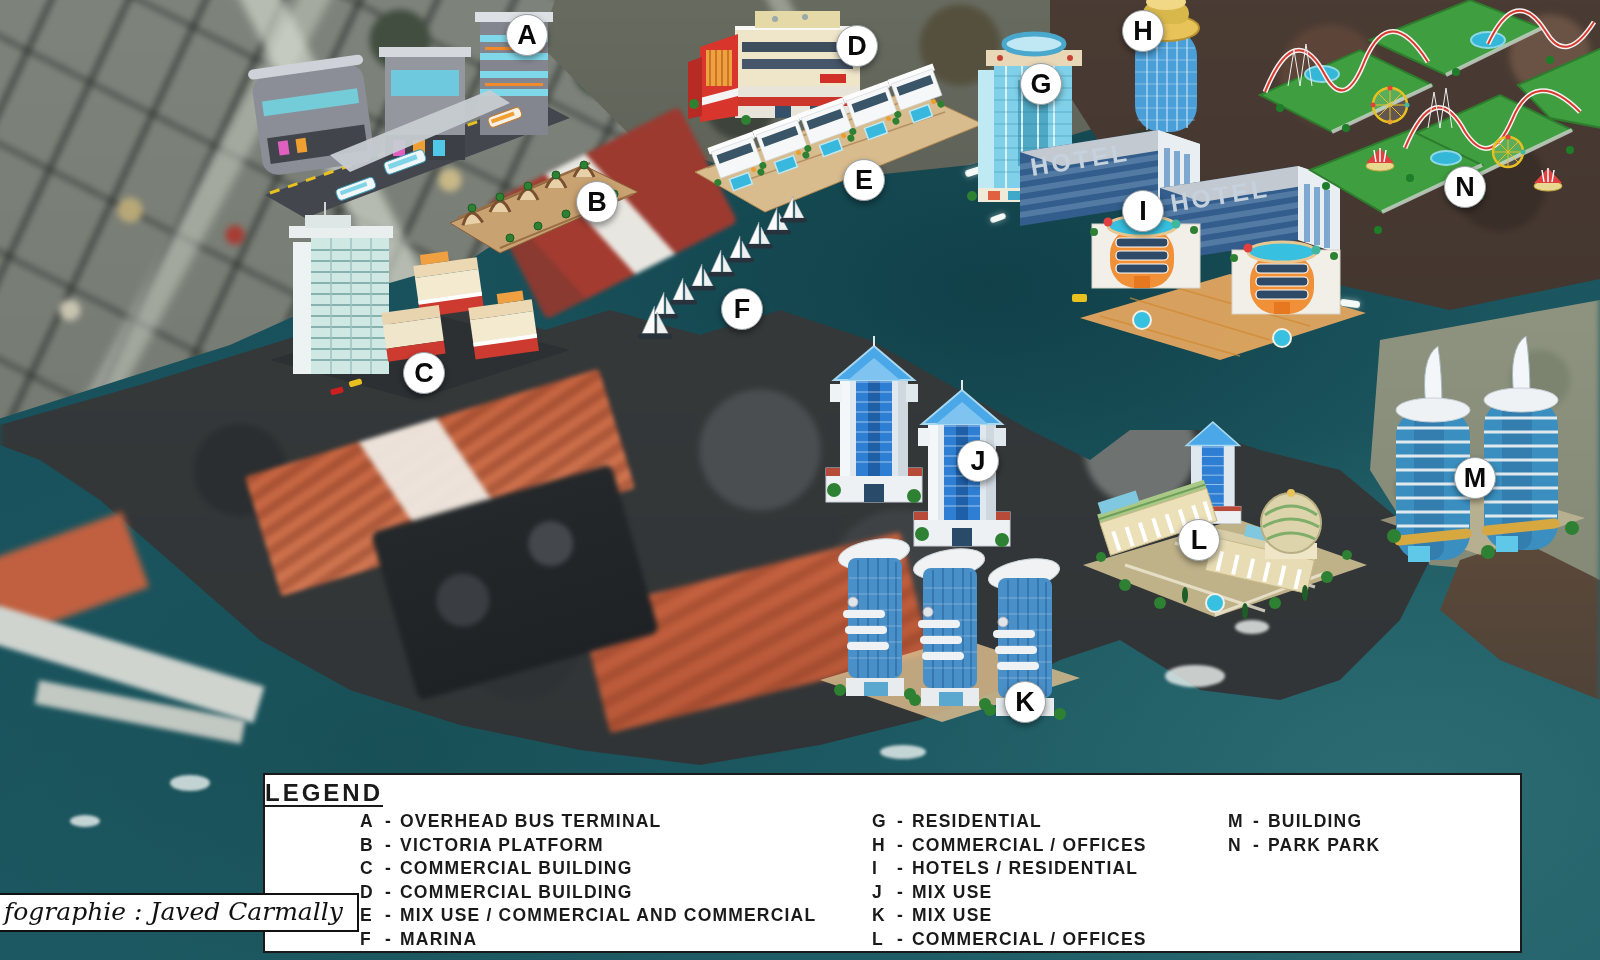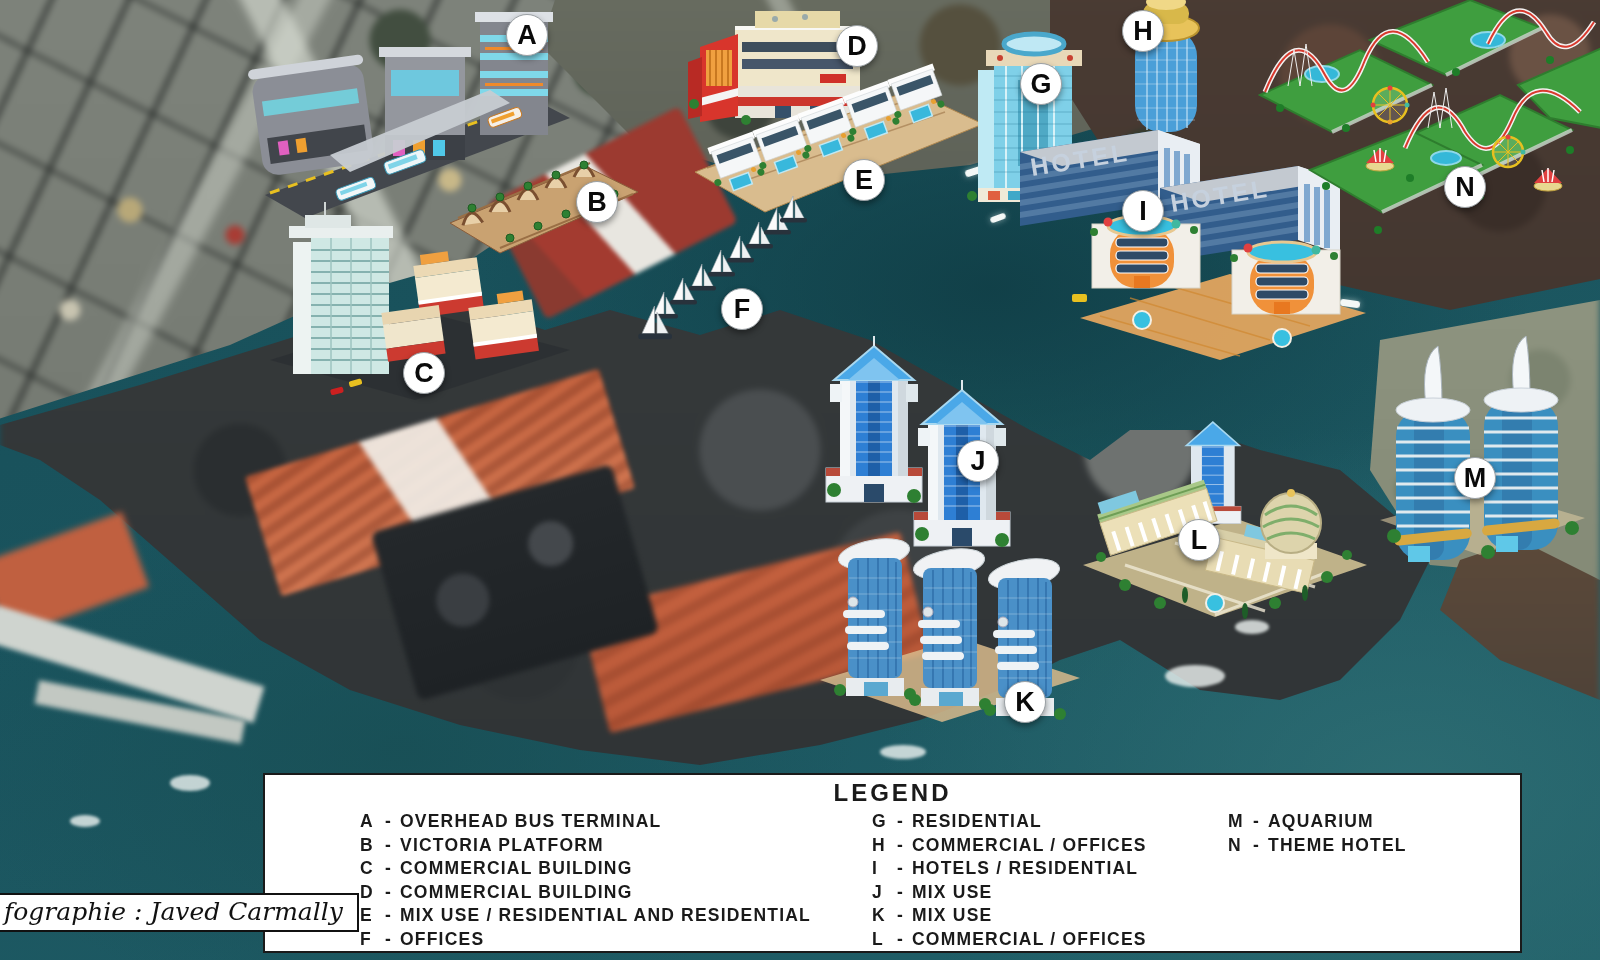--- a/index.html
+++ b/index.html
@@ -90,23 +90,23 @@
   .wake{background:#eef4f2;border-radius:50%;filter:blur(1.5px);opacity:.8;}
   .boat{background:#f4f8f6;border-radius:3px;filter:blur(.5px);box-shadow:0 0 6px rgba(240,250,248,.5);}
   
   .marker{width:42px;height:42px;border-radius:50%;background:#fff;
     border:1px solid #9aa0a4;display:flex;align-items:center;justify-content:center;
     font-weight:800;font-size:27px;color:#0a0a0a;z-index:40;
     box-shadow:0 3px 6px rgba(0,0,0,.4);letter-spacing:0;}
   
   .legend{left:263px;top:773px;width:1259px;height:180px;background:#fff;
     border:2px solid #1a1a1a;z-index:50;color:#1a1a1a;}
-  .legend-title{position:absolute;left:0;right:0;top:4px;text-align:center;
+  .legend-title{position:absolute;left:0;right:0;top:4px;
     font-size:24px;font-weight:700;letter-spacing:3px;
-    text-underline-offset:4px;text-decoration-thickness:2px;}
+    text-decoration:underline;text-underline-offset:4px;text-decoration-thickness:2px;}
   .lcol{position:absolute;top:36px;display:flex;flex-direction:column;}
   .lc1{left:95px;} .lc2{left:607px;} .lc3{left:963px;}
   .lrow{display:flex;align-items:baseline;height:23.5px;
     font-size:17.5px;font-weight:700;letter-spacing:1.2px;white-space:nowrap;}
   .lt{display:inline-block;min-width:17px;}
   .ls{display:inline-block;margin:0 8px;}
   
   .attrib{left:-8px;top:893px;background:#fff;border:2px solid #111;z-index:50;
     padding:2px 14px 4px 10px;font-family:"DejaVu Serif",serif;font-style:italic;
     font-size:25px;color:#111;white-space:nowrap;}
@@ -665,26 +665,26 @@
           <span class="ln">COMMERCIAL BUILDING</span>
         </div>
       <div class="lrow">
           <span class="lt">D</span>
           <span class="ls">-</span>
           <span class="ln">COMMERCIAL BUILDING</span>
         </div>
       <div class="lrow">
           <span class="lt">E</span>
           <span class="ls">-</span>
-          <span class="ln">MIX USE / RESIDENTIAL AND RESIDENTIAL</span>
+          <span class="ln">MIX USE / COMMERCIAL AND COMMERCIAL</span>
         </div>
       <div class="lrow">
           <span class="lt">F</span>
           <span class="ls">-</span>
-          <span class="ln">OFFICES</span>
+          <span class="ln">MARINA</span>
         </div>
     </div>
     <div class="lcol lc2">
       <div class="lrow">
           <span class="lt">G</span>
           <span class="ls">-</span>
           <span class="ln">RESIDENTIAL</span>
         </div>
       <div class="lrow">
           <span class="lt">H</span>
@@ -709,26 +709,26 @@
       <div class="lrow">
           <span class="lt">L</span>
           <span class="ls">-</span>
           <span class="ln">COMMERCIAL / OFFICES</span>
         </div>
     </div>
     <div class="lcol lc3">
       <div class="lrow">
           <span class="lt">M</span>
           <span class="ls">-</span>
-          <span class="ln">AQUARIUM</span>
+          <span class="ln">BUILDING</span>
         </div>
       <div class="lrow">
           <span class="lt">N</span>
           <span class="ls">-</span>
-          <span class="ln">THEME HOTEL</span>
+          <span class="ln">PARK PARK</span>
         </div>
     </div>
   </div>
 
   <div class="abs attrib">
     <span>fographie : Javed Carmally</span>
   </div>
 
 </div>
 

